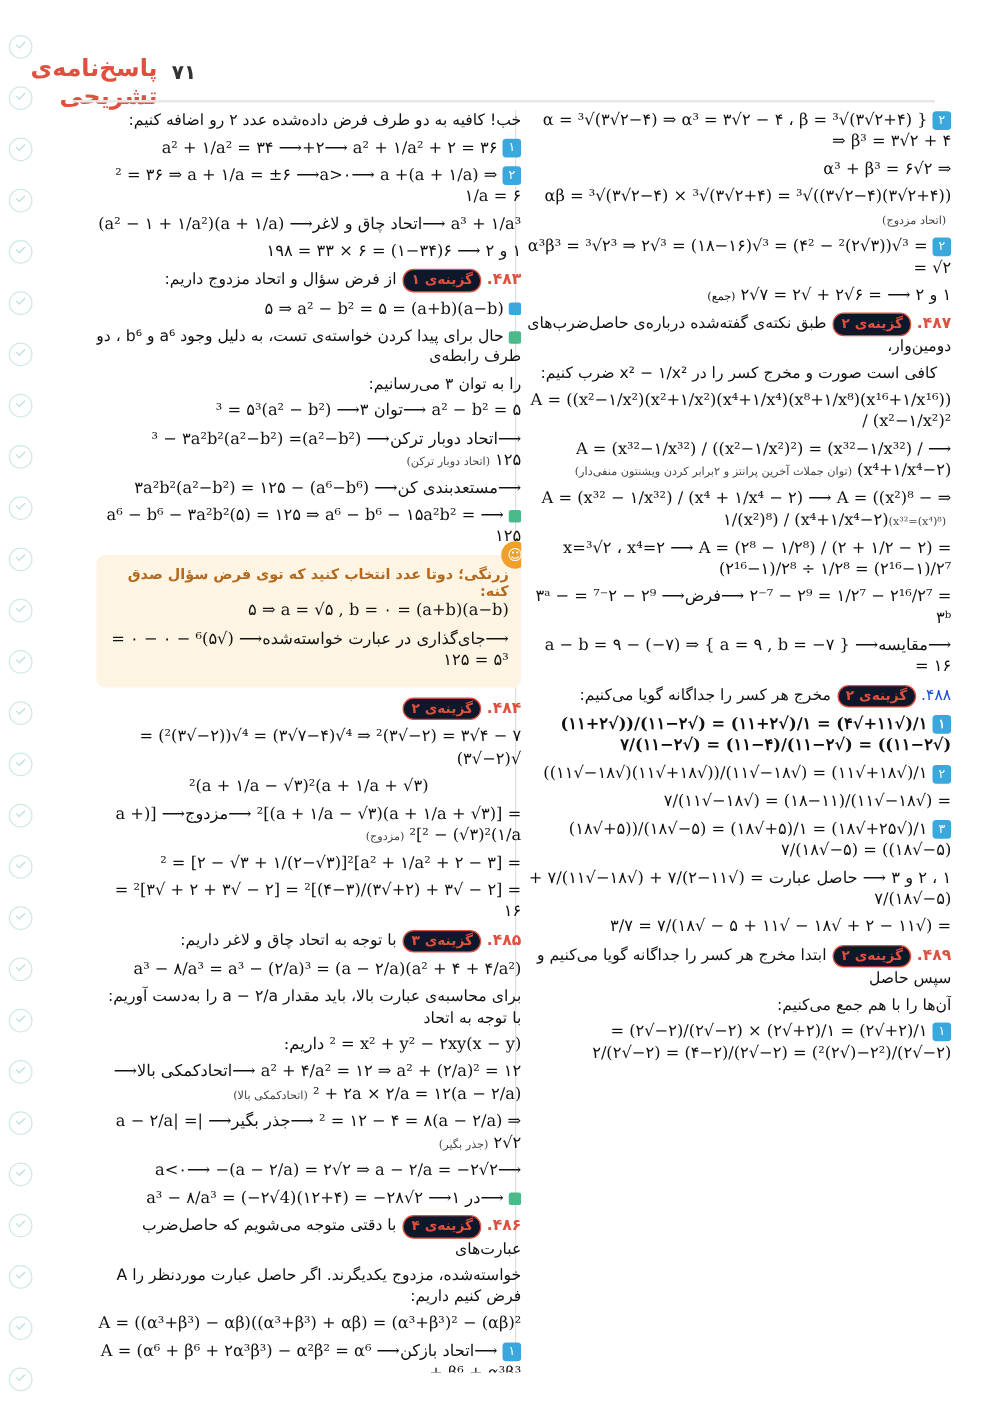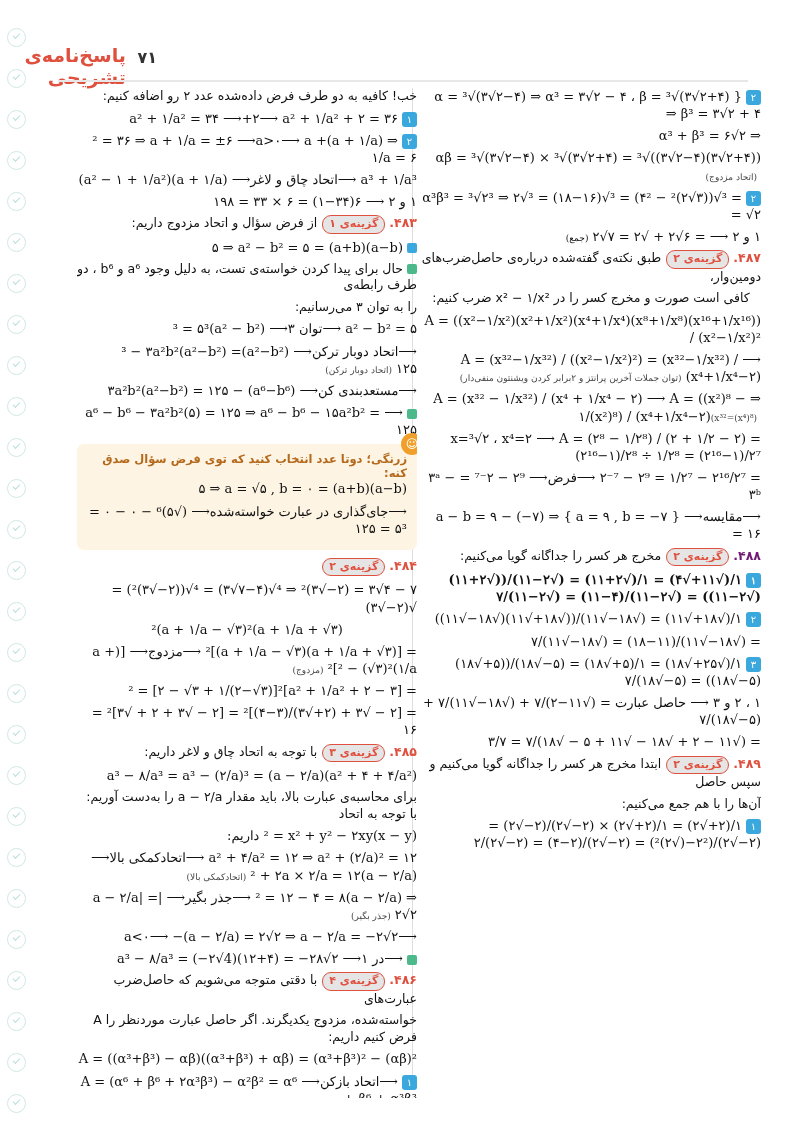--- a/index.html
+++ b/index.html
@@ -26,21 +26,21 @@
   .col-left{right:388px;}
   .divider{position:absolute;top:88px;right:392px;width:1px;height:1000px;background:#dedede;}
 
   .ln{position:relative;font-size:12.5px;line-height:1.32;margin:0 0 5px 0;
       white-space:nowrap;direction:rtl;}
   .math{font-family:"DejaVu Serif","Liberation Serif",serif;font-size:13px;}
   .xs{font-size:9px;}
 
   
   .opt{display:inline-block;border:1.1px solid #e0503f;border-radius:9px;
-       color:#e0503f;font-size:11px;padding:1px 6px;background:#e5e5e5;font-weight:bold;}
+       color:#e0503f;font-size:11px;padding:1px 6px;background:#0f172a;font-weight:bold;}
   .num-chip{display:inline-block;width:15px;height:15px;line-height:15px;text-align:center;
        background:#3aa7dd;color:#fff;font-size:10px;border-radius:3px;vertical-align:middle;}
   .sq{display:inline-block;width:10px;height:10px;background:#3aa7dd;border-radius:2px;vertical-align:middle;}
   .sq.g{background:#4cb98a;}
 
   
   .tip{position:relative;background:#fdf4e3;border-radius:7px;padding:8px 10px 8px 10px;
        margin:6px 0 8px 0;}
   .tip .face{position:absolute;top:-11px;right:-6px;width:22px;height:22px;border-radius:50%;
        background:#f0a02a;color:#fff;font-size:12px;line-height:22px;text-align:center;}
@@ -94,21 +94,21 @@
     <div class="ln math" style="white-space: normal;"><span class="num-chip" style="margin-left: 4px;">۲</span><span>= ³√((۳√۲)² − ۴²) = ³√(۱۸−۱۶) = ³√۲ ⇒ α³β³ = ³√۲³ = √۲</span></div>
     <div class="ln math" style="white-space: normal;"><span>۱ و ۲ ⟶ = ۶√۲ + √۲ = ۷√۲</span><span class="xs" style="margin-right: 4px;">(جمع)</span></div>
     <div class="ln" style="white-space: normal;"><span style="font-weight: bold; color: rgb(224, 80, 63); margin-left: 4px;">۴۸۷.</span><span class="opt">گزینه‌ی ۲</span><span style="margin-right: 5px;">طبق نکته‌ی گفته‌شده درباره‌ی حاصل‌ضرب‌های دومین‌وار،</span></div>
     <div class="ln" style="white-space: normal; text-align: center;"><span>کافی است صورت و مخرج کسر را در  x² − ۱/x²  ضرب کنیم:</span></div>
     <div class="ln math" style="white-space: normal;"><span>A = ((x²−۱/x²)(x²+۱/x²)(x⁴+۱/x⁴)(x⁸+۱/x⁸)(x¹⁶+۱/x¹⁶)) / (x²−۱/x²)²</span></div>
     <div class="ln math" style="white-space: normal;"><span>⟶ A = (x³²−۱/x³²) / ((x²−۱/x²)²) = (x³²−۱/x³²) / (x⁴+۱/x⁴−۲)</span><span class="xs" style="margin-right: 4px; color: rgb(68, 68, 68);">(توان جملات آخرین پرانتز و ۲برابر کردن ویشنتون منفی‌دار)</span></div>
     <div class="ln math" style="white-space: normal;"><span>⇒ A = (x³² − ۱/x³²) / (x⁴ + ۱/x⁴ − ۲)   ⟶  A = ((x²)⁸ − ۱/(x²)⁸) / (x⁴+۱/x⁴−۲)</span><span class="xs" style="margin-right: 4px; color: rgb(68, 68, 68);">(x³²=(x⁴)⁸)</span></div>
     <div class="ln math" style="white-space: normal;"><span>x=³√۲ ، x⁴=۲ ⟶ A = (۲⁸ − ۱/۲⁸) / (۲ + ۱/۲ − ۲) = (۲¹⁶−۱)/۲⁸ ÷ ۱/۲⁸ = (۲¹⁶−۱)/۲⁷</span></div>
     <div class="ln math" style="white-space: normal;"><span>= ۲¹⁶/۲⁷ − ۱/۲⁷ = ۲⁹ − ۲⁻⁷  ⟶فرض⟶  ۲⁹ − ۲⁻⁷ = ۳ᵃ − ۳ᵇ</span></div>
     <div class="ln math" style="white-space: normal;"><span>⟶مقایسه⟶ { a = ۹ , b = −۷ } ⇒ a − b = ۹ − (−۷) = ۱۶</span></div>
-    <div class="ln" style="white-space: normal;"><span style="font-weight: bold; color: #701a75; margin-left: 4px;">۴۸۸.</span><span class="opt">گزینه‌ی ۲</span><span style="margin-right: 5px;">مخرج هر کسر را جداگانه گویا می‌کنیم:</span></div>
+    <div class="ln" style="white-space: normal;"><span style="font-weight: normal; color: #1d4ed8; margin-left: 4px;">۴۸۸.</span><span class="opt">گزینه‌ی ۲</span><span style="margin-right: 5px;">مخرج هر کسر را جداگانه گویا می‌کنیم:</span></div>
     <div class="ln math" style="white-space: normal; font-weight: bold;"><span class="num-chip" style="margin-left: 4px;">۱</span><span>۱/(√۱۱+√۴) = ۱/(√۱۱+۲) = (√۱۱−۲)/((√۱۱+۲)(√۱۱−۲)) = (√۱۱−۲)/(۱۱−۴) = (√۱۱−۲)/۷</span></div>
     <div class="ln math" style="white-space: normal;"><span class="num-chip" style="margin-left: 4px;">۲</span><span>۱/(√۱۸+√۱۱) = (√۱۸−√۱۱)/((√۱۸+√۱۱)(√۱۸−√۱۱))</span></div>
     <div class="ln math" style="white-space: normal;"><span>= (√۱۸−√۱۱)/(۱۸−۱۱) = (√۱۸−√۱۱)/۷</span></div>
     <div class="ln math" style="white-space: normal;"><span class="num-chip" style="margin-left: 4px;">۳</span><span>۱/(√۲۵+√۱۸) = ۱/(۵+√۱۸) = (۵−√۱۸)/((۵+√۱۸)(۵−√۱۸)) = (۵−√۱۸)/۷</span></div>
     <div class="ln math" style="white-space: normal;"><span>۱ ، ۲ و ۳ ⟶ حاصل عبارت = (√۱۱−۲)/۷ + (√۱۸−√۱۱)/۷ + (۵−√۱۸)/۷</span></div>
     <div class="ln math" style="white-space: normal;"><span>= (√۱۱ − ۲ + √۱۸ − √۱۱ + ۵ − √۱۸)/۷ = ۳/۷</span></div>
     <div class="ln" style="white-space: normal;"><span style="font-weight: bold; color: rgb(224, 80, 63); margin-left: 4px;">۴۸۹.</span><span class="opt">گزینه‌ی ۲</span><span style="margin-right: 5px;">ابتدا مخرج هر کسر را جداگانه گویا می‌کنیم و سپس حاصل</span></div>
     <div class="ln" style="white-space: normal;"><span>آن‌ها را با هم جمع می‌کنیم:</span></div>
     <div class="ln math" style="white-space: normal;"><span class="num-chip" style="margin-left: 4px;">۱</span><span>۱/(۲+√۲) = ۱/(۲+√۲) × (۲−√۲)/(۲−√۲) = (۲−√۲)/(۲²−(√۲)²) = (۲−√۲)/(۴−۲) = (۲−√۲)/۲</span></div>
   </div>

